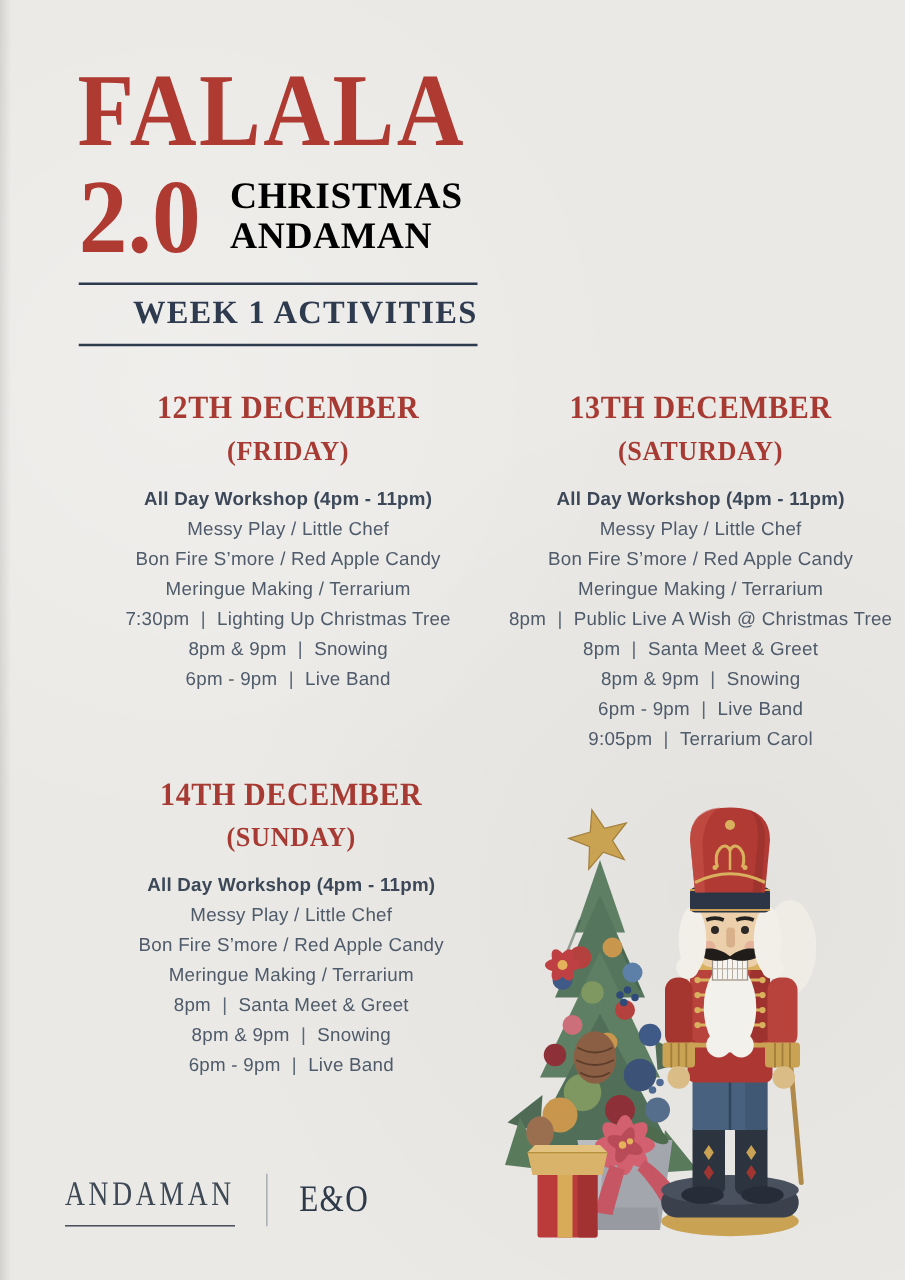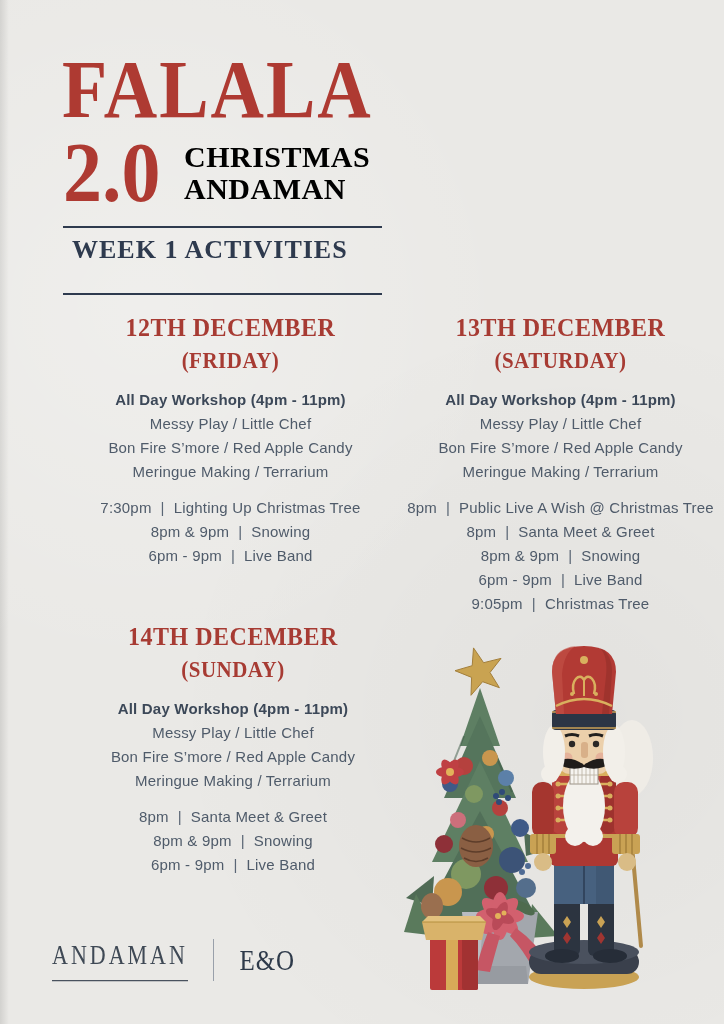--- a/index.html
+++ b/index.html
@@ -31,21 +31,22 @@
     transform:scaleY(1.08);transform-origin:top left;
   }
   .subtitle{
     position:absolute;left:184px;top:141px;
     font-family:"Liberation Serif",serif;font-weight:700;
     font-size:30px;line-height:32px;letter-spacing:.5px;color:#000000;
   }
   .banner{
     position:absolute;left:63px;top:226px;width:319px;
     border-top:2px solid #2e3a4e;border-bottom:2px solid #2e3a4e;
-    padding:8px 0 29px 0;
+    padding:8px 0 11px 0;
+    text-align:right;
   }
   .banner .banner-text{
     font-family:"Liberation Serif",serif;font-weight:700;
     font-size:26px;line-height:28px;letter-spacing:1px;color:#2e3a4e;
     padding-left:9px;
   }
 
   
   .day{position:absolute;white-space:nowrap;text-align:center;}
   .day h2{
@@ -57,21 +58,21 @@
     margin:8px 0 0 0;font-family:"Liberation Serif",serif;font-weight:700;
     font-size:21px;line-height:24px;letter-spacing:.5px;color:#a73b33;
     transform:scaleY(1.05);transform-origin:top left;
   }
   .workshop{margin-top:16px;}
   .workshop .ws-title{
     font-weight:700;font-size:15px;line-height:24px;color:#3c4858;letter-spacing:.2px;
   }
   .workshop .ws-list div,
   .events div{font-size:15px;line-height:24px;color:#4f5b6a;letter-spacing:.2px;}
-  .events{margin-top:12px;}
+  .events{}
   .ev-pipe{margin:0 9px;color:#5a6675;}
 
   .day-friday{left:68px;top:313px;width:325px;}
   .day-saturday{left:398px;top:313px;width:325px;}
   .day-sunday{left:68px;top:622px;width:330px;}
 
   
   .footer{
     position:absolute;left:52px;top:934px;height:52px;
     display:flex;align-items:center;
@@ -132,21 +133,21 @@
         <div>Messy Play / Little Chef</div>
         <div>Bon Fire S’more / Red Apple Candy</div>
         <div>Meringue Making / Terrarium</div>
       </div>
   </div>
   <div class="events">
       <div><span class="ev-time">8pm</span><span class="ev-pipe">|</span><span>Public Live A Wish @ Christmas Tree</span></div>
       <div><span class="ev-time">8pm</span><span class="ev-pipe">|</span><span>Santa Meet &amp; Greet</span></div>
       <div><span class="ev-time">8pm &amp; 9pm</span><span class="ev-pipe">|</span><span>Snowing</span></div>
       <div><span class="ev-time">6pm - 9pm</span><span class="ev-pipe">|</span><span>Live Band</span></div>
-      <div><span class="ev-time">9:05pm</span><span class="ev-pipe">|</span><span>Christmas Tree</span></div>
+      <div><span class="ev-time">9:05pm</span><span class="ev-pipe">|</span><span>Terrarium Carol</span></div>
     </div>
 </section>
 
 <section class="day day-sunday">
   <h2>14TH DECEMBER</h2>
   <h3>(SUNDAY)</h3>
   <div class="workshop">
     <div class="ws-title">All Day Workshop (4pm - 11pm)</div>
     <div class="ws-list">
         <div>Messy Play / Little Chef</div>

